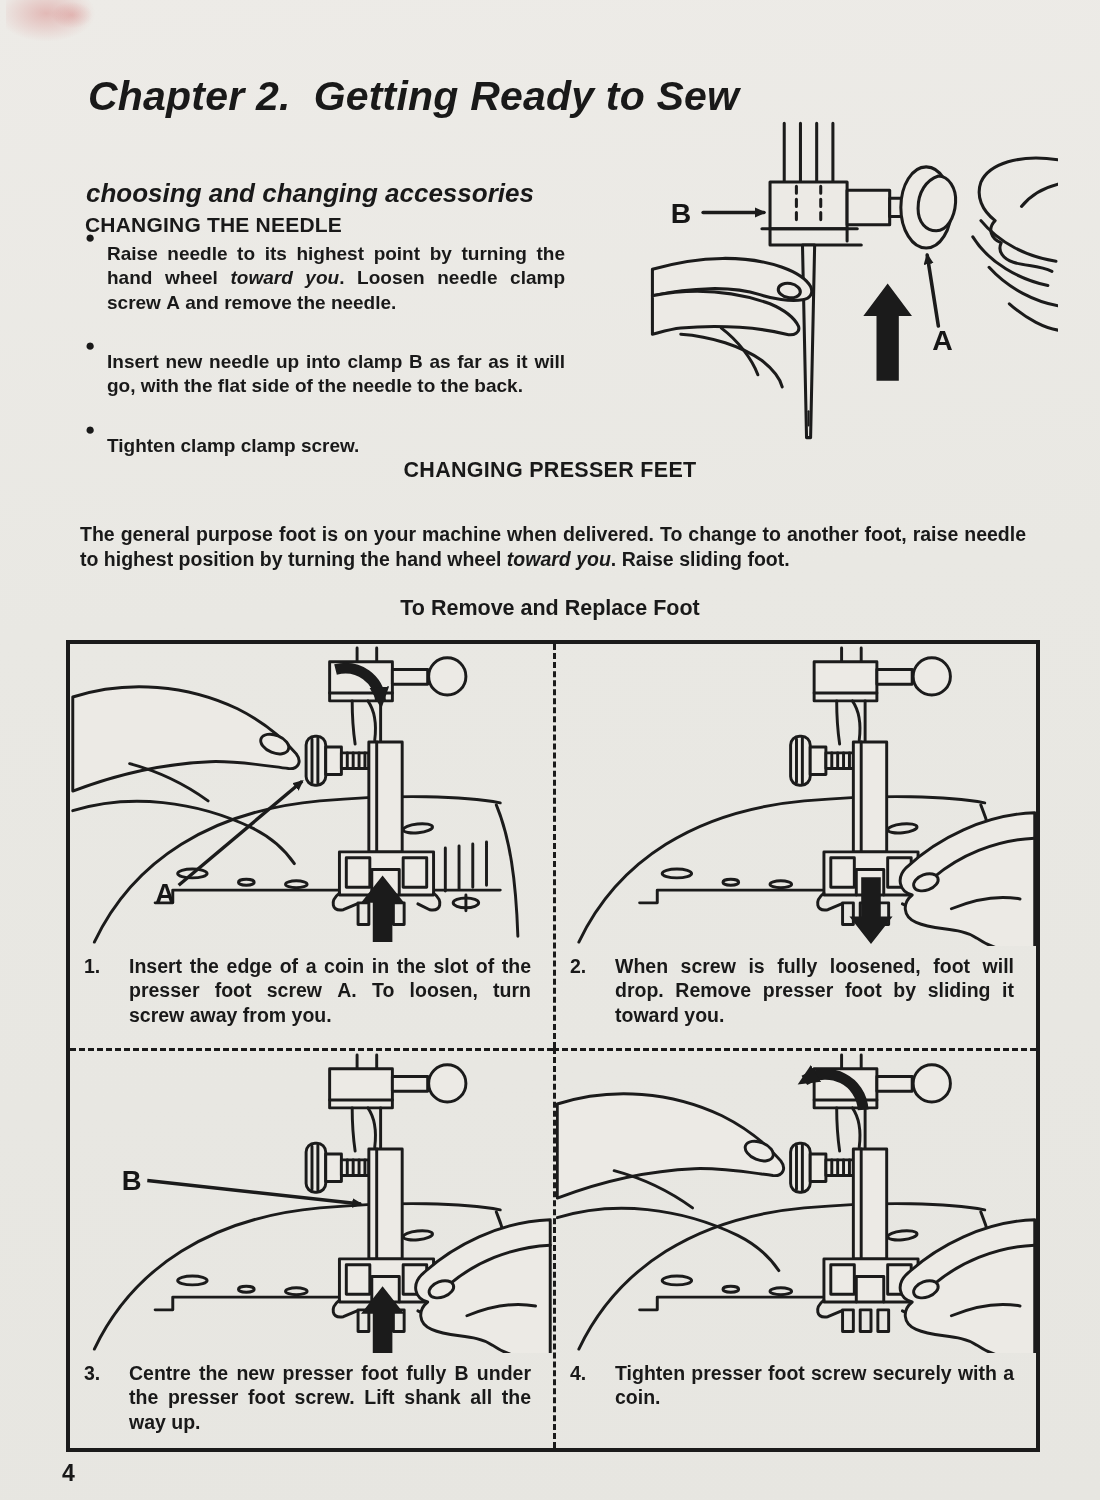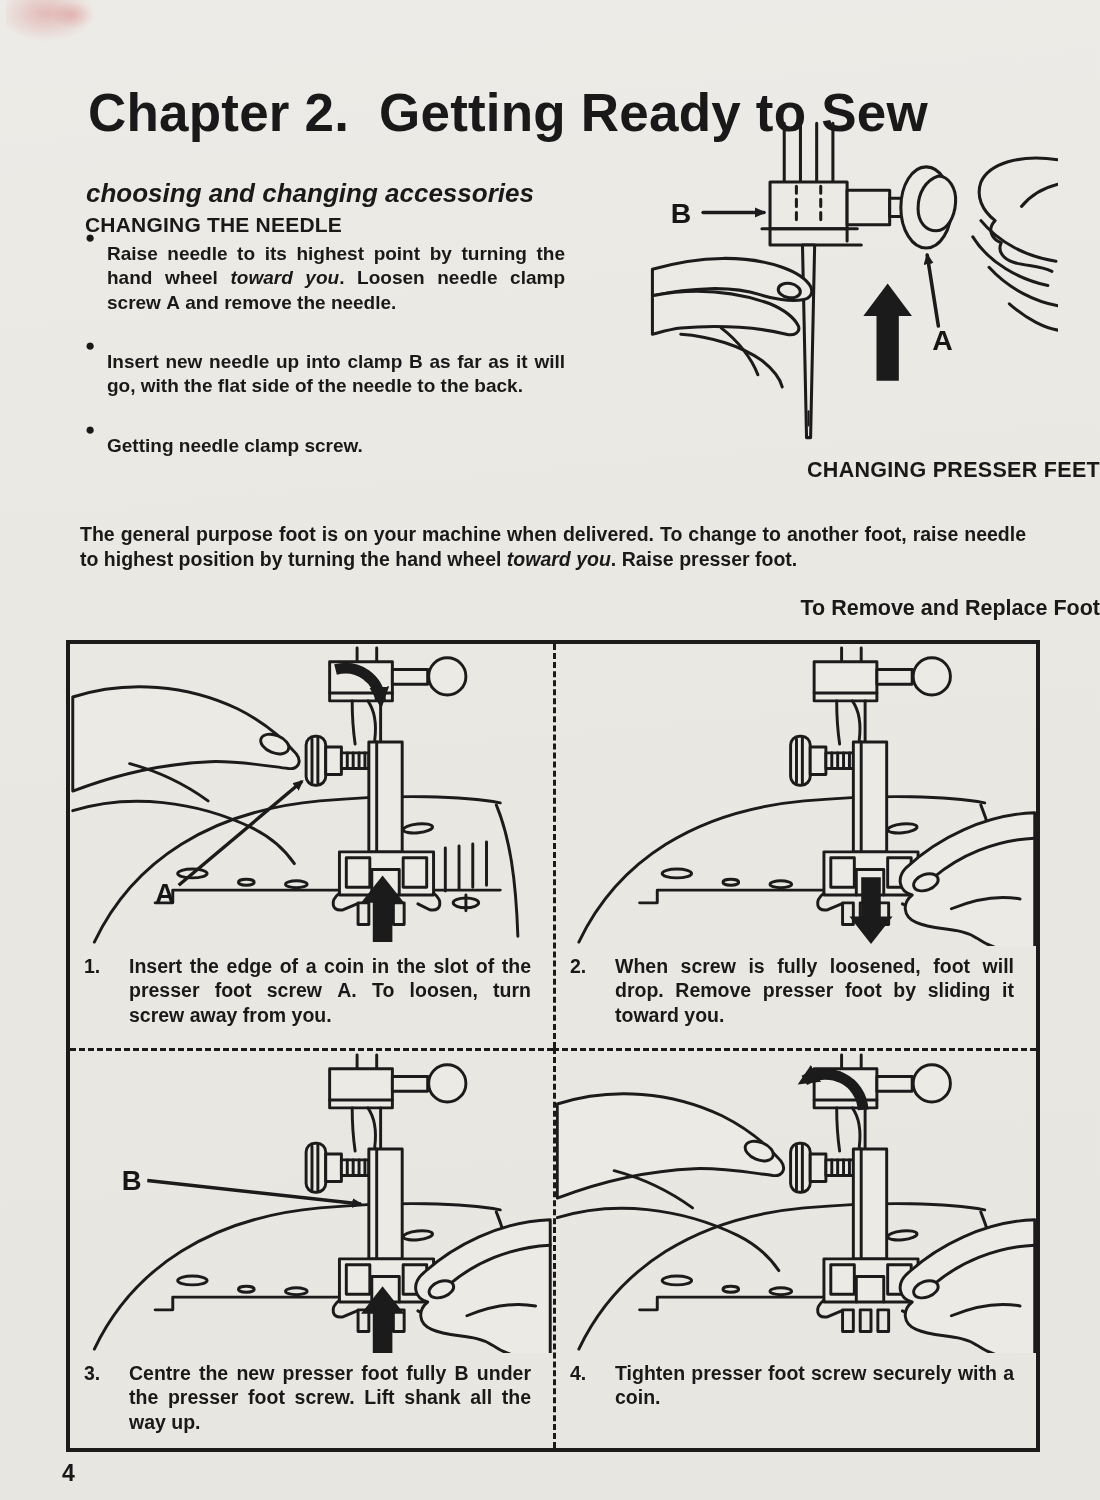--- a/index.html
+++ b/index.html
@@ -6,32 +6,32 @@
   .page{
     position:relative;width:1100px;height:1500px;margin:0 auto;
     background:linear-gradient(175deg,#edebe7 0%,#e9e8e3 40%,#e7e6e1 100%);
     font-family:"Liberation Sans",sans-serif;color:#191919;overflow:hidden;
   }
   .red-mark{position:absolute;pointer-events:none;}
   .red-mark.m1{left:6px;top:-10px;width:90px;height:52px;
     background:radial-gradient(ellipse at 45% 45%,rgba(201,70,70,.30),rgba(201,70,70,0) 70%);}
   .red-mark.m2{left:52px;top:2px;width:40px;height:26px;
     background:radial-gradient(ellipse at 50% 50%,rgba(201,70,70,.22),rgba(201,70,70,0) 72%);}
-  .title{position:absolute;left:88px;top:46px;font-size:53px;font-weight:bold;letter-spacing:.2px;}
+  .title{position:absolute;left:88px;top:46px;font-size:41px;font-weight:bold;letter-spacing:.2px;font-style:italic;}
   .subtitle{position:absolute;left:86px;top:134px;font-size:26px;font-weight:bold;font-style:italic;margin-top:44px;}
   .sec-head{position:absolute;left:85px;top:192px;font-size:21px;font-weight:bold;letter-spacing:.2px;}
   .bullets{position:absolute;left:85px;top:226px;width:480px;}
   .bullet-item{display:flex;gap:10px;margin-bottom:19px;font-size:19px;font-weight:bold;line-height:1.28;}
   .bullet-dot{flex:0 0 12px;font-size:17px;line-height:1.45;}
   .bullet-text{flex:1;text-align:justify;margin-top:16px;}
   .seg-i{font-style:italic;}
   .seg-b{font-weight:800;}
   .needle-fig{position:absolute;left:622px;top:118px;width:436px;height:332px;}
   .needle-fig svg{width:100%;height:100%;display:block;}
-  .center-head{position:absolute;left:0;width:1100px;text-align:right;font-size:21.5px;font-weight:bold;}
+  .center-head{position:absolute;left:0;width:1100px;text-align:center;font-size:21.5px;font-weight:bold;}
   .ph1{top:458px;letter-spacing:.3px;}
   .ph2{top:596px;}
   .para{position:absolute;left:80px;top:502px;width:946px;font-size:19.5px;font-weight:bold;line-height:1.33;text-align:justify;}
   .figure-box{
     position:absolute;left:66px;top:640px;width:974px;height:812px;
     border:4px solid #1b1b1b;box-sizing:border-box;
     display:grid;grid-template-columns:1fr 1fr;grid-template-rows:404px 1fr;
   }
   .panel{position:relative;box-sizing:border-box;}
   .panel.col2{border-left:3.5px dashed #1b1b1b;}
@@ -122,21 +122,21 @@
     <div class="bullet-item">
       <span class="bullet-dot">●</span>
       <span class="bullet-text"><span>Raise needle to its highest point by turning the hand wheel </span><span class="seg-i">toward you</span><span>. Loosen needle clamp screw </span><span class="seg-b">A</span><span> and remove the needle.</span></span>
     </div>
     <div class="bullet-item">
       <span class="bullet-dot">●</span>
       <span class="bullet-text"><span>Insert new needle up into clamp </span><span class="seg-b">B</span><span> as far as it will go, with the flat side of the needle to the back.</span></span>
     </div>
     <div class="bullet-item">
       <span class="bullet-dot">●</span>
-      <span class="bullet-text"><span>Getting needle clamp screw.</span></span>
+      <span class="bullet-text"><span>Tighten clamp clamp screw.</span></span>
     </div>
   </div>
 
   <div class="needle-fig">
     <svg viewBox="0 0 430 325">
       <g stroke="#1b1b1b" stroke-width="3" fill="none" stroke-linecap="round" stroke-linejoin="round">
         <path d="M160,4 V62 M176,4 V62 M192,4 V62 M208,4 V62"></path>
         <rect x="146" y="62" width="76" height="46" fill="#eceae5"></rect>
         <path d="M172,66 V104" stroke-dasharray="7,6"></path>
         <path d="M196,66 V104" stroke-dasharray="7,6"></path>
@@ -167,21 +167,21 @@
         <path d="M80,92 H140" stroke-width="3.5" marker-end="url(#ah)"></path>
         <path d="M312,204 L301,134" stroke-width="3.5" marker-end="url(#ah)"></path>
       </g>
       <polygon points="262,162 238,194 251,194 251,258 273,258 273,194 286,194" fill="#1b1b1b"></polygon>
       <text class="lbl" x="48" y="102">B</text>
       <text class="lbl" x="306" y="228">A</text>
     </svg>
   </div>
 
   <div class="center-head ph1">CHANGING PRESSER FEET</div>
-  <p class="para"><span>The general purpose foot is on your machine when delivered. To change to another foot, raise needle to highest position by turning the hand wheel </span><span class="seg-i">toward you</span><span>. Raise presser foot.</span></p>
+  <p class="para"><span>The general purpose foot is on your machine when delivered. To change to another foot, raise needle to highest position by turning the hand wheel </span><span class="seg-i">toward you</span><span>. Raise sliding foot.</span></p>
   <div class="center-head ph2">To Remove and Replace Foot</div>
 
   <div class="figure-box">
 
     <div class="panel">
       <svg class="illus" viewBox="0 0 487 306">
         <use href="#pf-machine"></use>
         <g stroke="#1b1b1b" stroke-width="3" fill="none" stroke-linecap="round">
           <path d="M380,206 V250 M394,204 V248 M408,202 V246 M422,200 V244"></path>
           <ellipse cx="401" cy="262" rx="13" ry="5"></ellipse>

